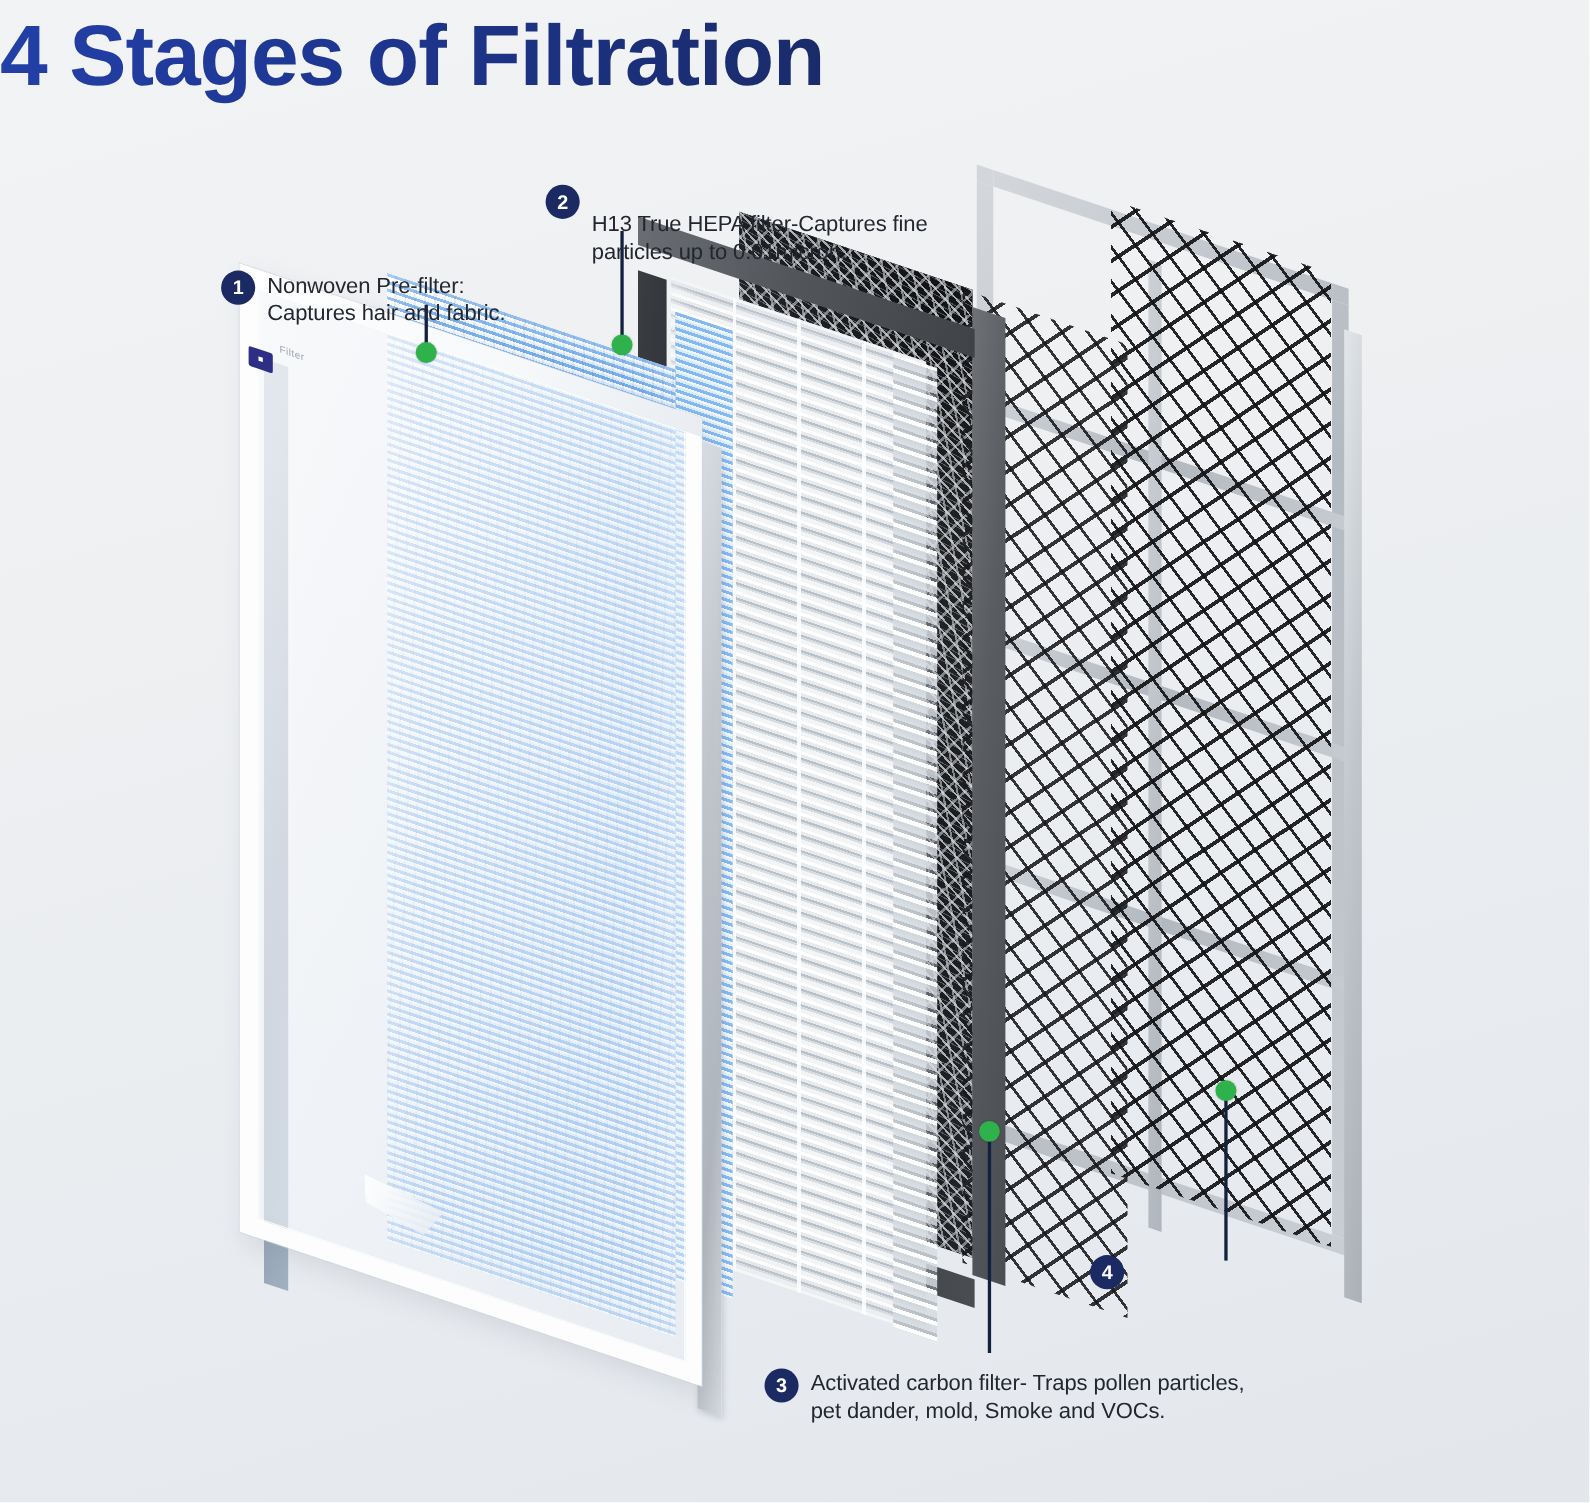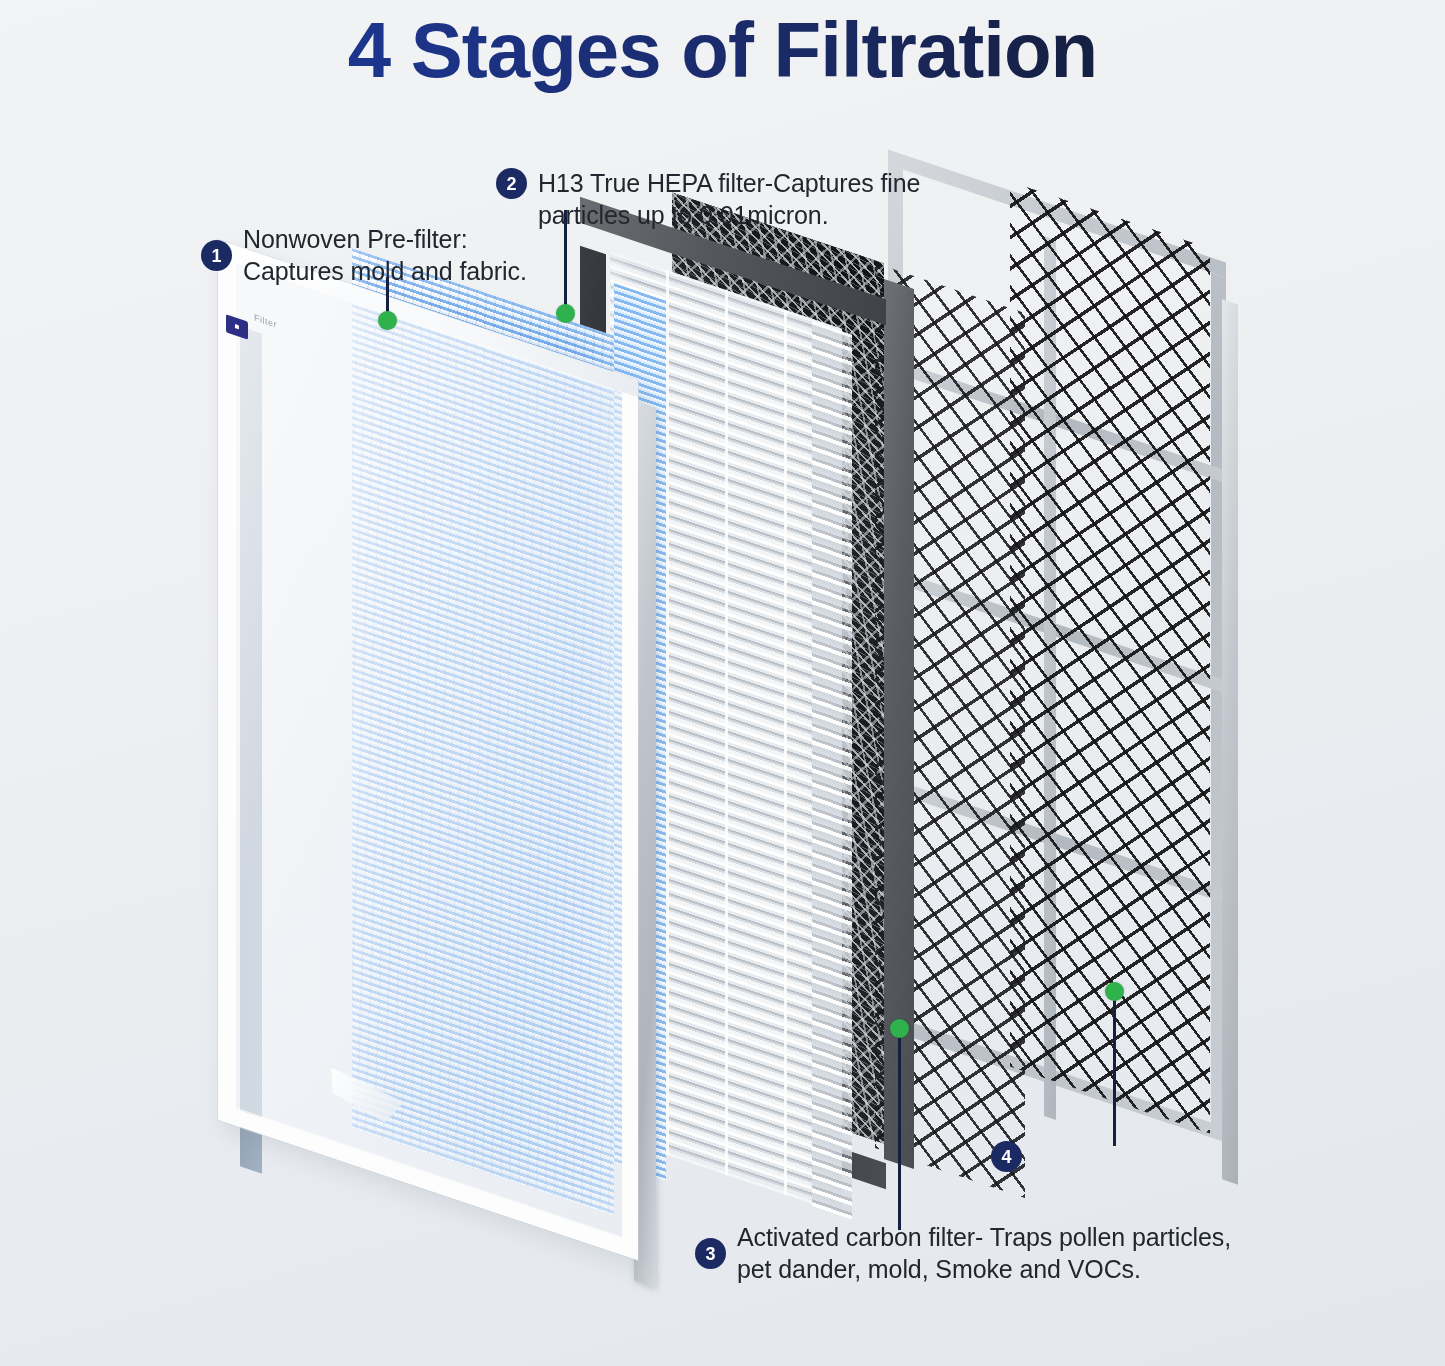--- a/index.html
+++ b/index.html
@@ -10,21 +10,20 @@
   }
   #stage {
     position:relative;
     width:1445px; height:1366px;
     background:linear-gradient(165deg,#f2f3f5 0%,#eef0f2 35%,#e8ebef 70%,#e3e7ec 100%);
   }
 
   
   #title {
     position:absolute; top:6px; left:0; width:1445px;
-    text-align:center;
     font-size:78px; font-weight:bold;
     letter-spacing:-1px;
     line-height:1.15;
     background:linear-gradient(95deg,#2340a8 0%,#1d3691 22%,#1a2a66 55%,#141c35 82%,#101626 100%);
     -webkit-background-clip:text; background-clip:text;
     -webkit-text-fill-color:transparent; color:transparent;
     white-space:nowrap;
   }
 
   
@@ -237,22 +236,22 @@
   .callout { position:absolute; display:flex; align-items:flex-start; gap:11px; }
   .badge {
     flex:0 0 auto;
     width:31px; height:31px; border-radius:50%;
     background:#1b2a63;
     color:#fff; font-size:18px; font-weight:bold;
     display:flex; align-items:center; justify-content:center;
     line-height:1;
   }
   .ctext {
-    font-size:25px; line-height:1.26; color:#22262e;
-    font-weight:500; white-space:pre-line; letter-spacing:-.1px;
+    font-size:20px; line-height:1.26; color:#22262e;
+    font-weight:500; white-space:pre-line; letter-spacing:-.1px;margin-top:24px;
   }
   .badge-mid { align-self:center; }
 
   #callout1 { left:201px; top:224px; }
   #callout2 { left:496px; top:168px; }
   #callout3 { left:695px; top:1222px; }
   #callout4 { left:991px; top:1141px; }
 
   
   .leader { position:absolute; width:3px; background:#14203f; }
@@ -319,21 +318,21 @@
   <div class="leader" id="lead2"></div>
   <div class="dot" id="dot2"></div>
   <div class="leader" id="lead3"></div>
   <div class="dot" id="dot3"></div>
   <div class="leader" id="lead4"></div>
   <div class="dot" id="dot4"></div>
 
   <div class="callout" id="callout1">
     <div class="badge badge-mid">1</div>
     <div class="ctext">Nonwoven Pre-filter:
-Captures mold and fabric.</div>
+Captures hair and fabric.</div>
   </div>
 
   <div class="callout" id="callout2">
     <div class="badge">2</div>
     <div class="ctext">H13 True HEPA filter-Captures fine
 particles up to 0.01micron.</div>
   </div>
 
   <div class="callout" id="callout3">
     <div class="badge badge-mid">3</div>

